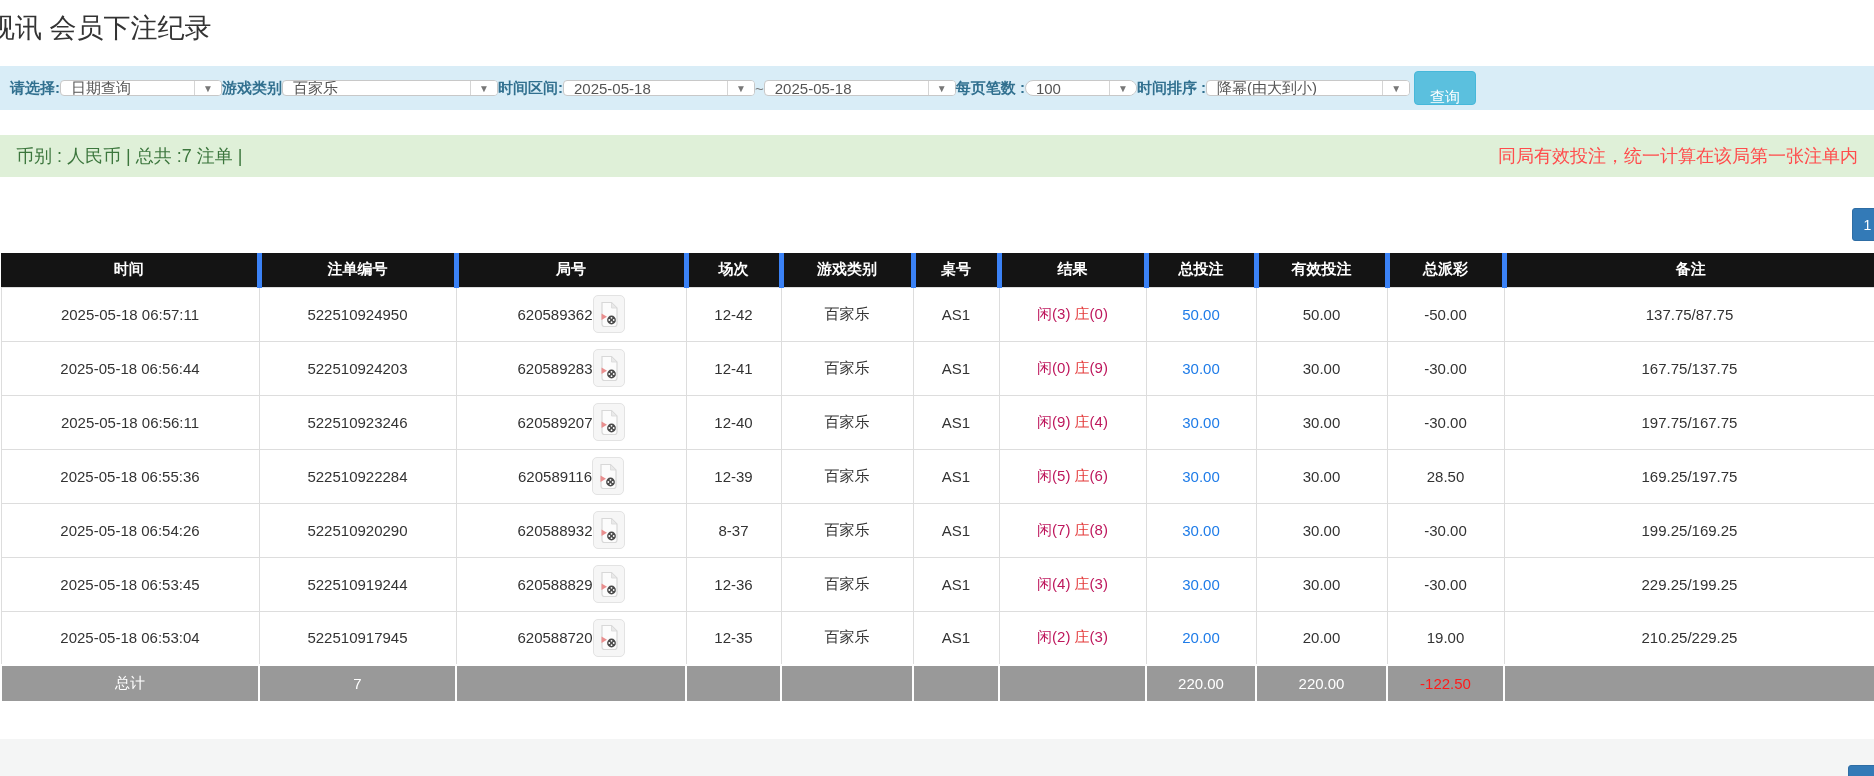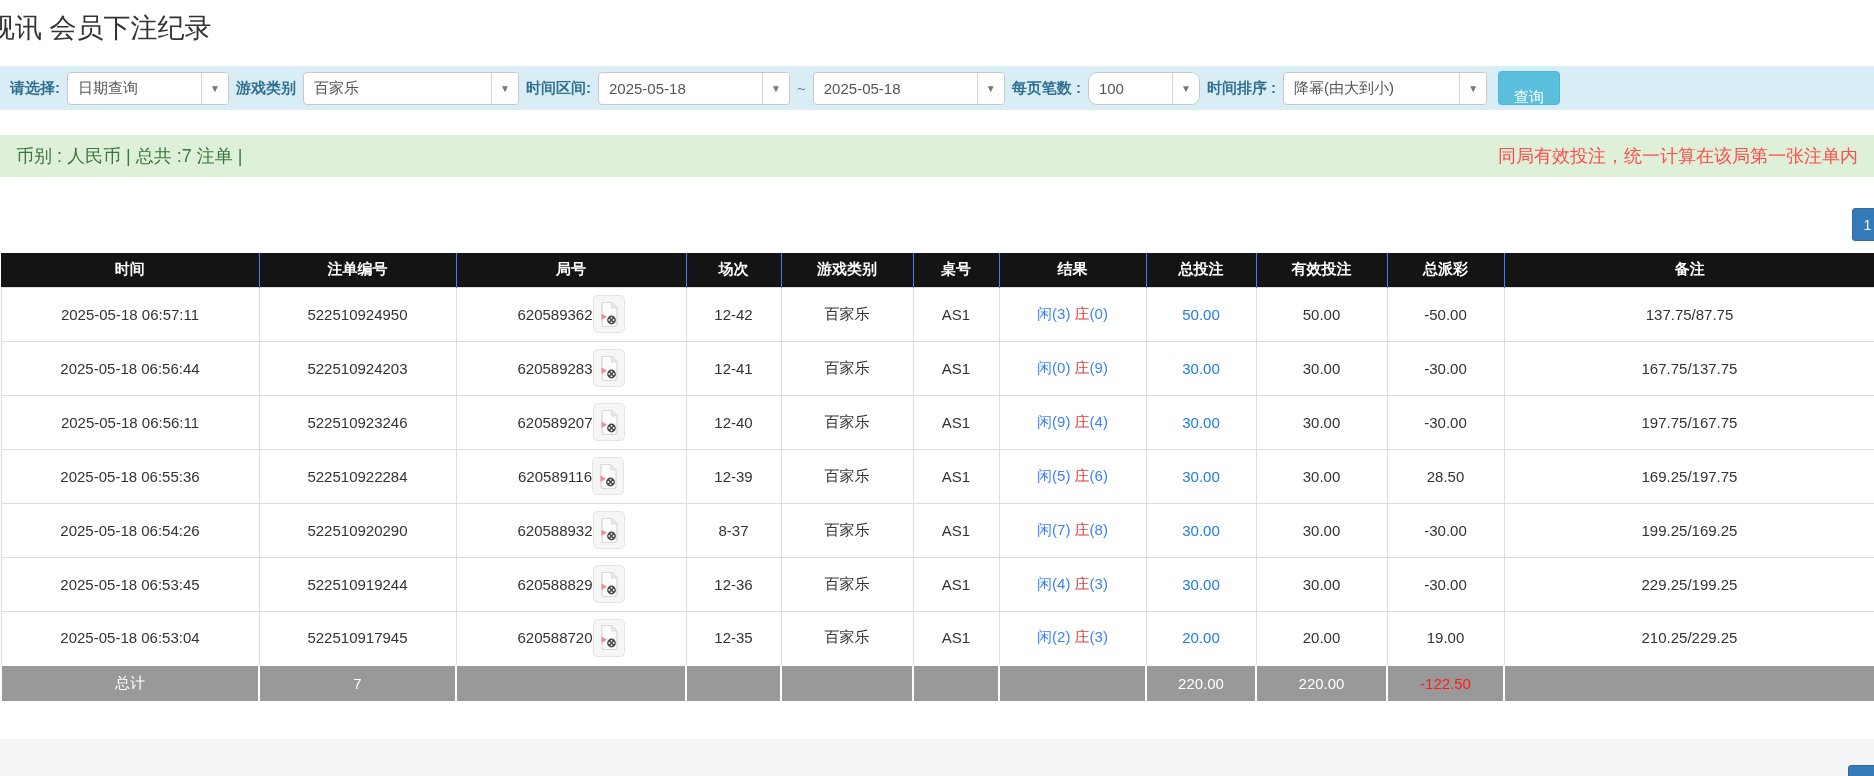--- a/index.html
+++ b/index.html
@@ -5,23 +5,23 @@
   * { box-sizing: border-box; margin: 0; padding: 0; }
   html,body { width: 1874px; height: 776px; overflow: hidden; background: #fff;
     font-family: "Liberation Sans", "DejaVu Sans", sans-serif; position: relative; }
 
   
   .title-row { position: absolute; top: 10px; left: -12px; }
   .title-row h1 { font-size: 27px; font-weight: 500; color: #333; white-space: nowrap; }
 
   
   .filter-bar { position: absolute; top: 66px; left: 0; width: 1874px; height: 44px;
-    background: #d9edf7; display: flex; align-items: center; gap: 7px; padding: 0 10px; }
+    background: #d9edf7; display: flex; align-items: center; padding: 0 10px; }
   .flt-label { color: #31708f; font-weight: bold; font-size: 15px; white-space: nowrap; }
-  .combo { display: flex; height: 33px; background: #fff; border: 1px solid #c8c8c8;
+  .combo { display: flex; height: 16px; background: #fff; border: 1px solid #c8c8c8;
     border-radius: 4px; overflow: hidden; align-items: stretch; }
   .combo-text { flex: 1; padding: 0 10px; display: flex; align-items: center;
     font-size: 15px; color: #555; white-space: nowrap; }
   .combo-arrow { width: 27px; border-left: 1px solid #d5d5d5; display: flex;
     align-items: center; justify-content: center; color: #777; font-size: 10px; background: #fff; }
   .w160 { width: 162px; } .w215 { width: 216px; } .w190 { width: 192px; }
   .w110 { width: 112px; border-radius: 9px; } .w200 { width: 204px; }
   .tilde { color: #777; font-size: 15px; }
   .btn-query { height: 34px; padding: 16px 15px; background: #5bc0de; border: 1px solid #46b8da;
     color: #fff; border-radius: 4px; font-size: 15px; margin-left: 4px; cursor: pointer; }
@@ -36,25 +36,25 @@
   
   .page-btn { position: absolute; width: 31px; height: 33px; background: #337ab7;
     color: #fff; border: 1px solid #2e6da4; border-radius: 3px; font-size: 14px; cursor: pointer; }
   .pg-top { top: 208px; right: -9px; }
   .pg-bottom { top: 765px; right: -5px; }
 
   
   table.bets { position: absolute; top: 253px; left: 0; width: 1874px;
     table-layout: fixed; border-collapse: collapse; }
   table.bets th { height: 34px; background: #141414; color: #fff; font-size: 15px;
-    font-weight: bold; text-align: center; border-right: 1px solid #3b82f6; }
+    font-weight: bold; text-align: center; border-right: 5px solid #3b82f6; }
   table.bets th:last-child { border-right: none; }
   table.bets td { height: 54px; text-align: center; font-size: 15px; color: #333;
     background: #fff; border: 1px solid #ddd; padding: 2px; }
-  .res-p { color: #3b82f6; }
+  .res-p { color: #be185d; }
   .res-b { color: #e43b3b; }
   .bet-link { color: #1f7ce8; cursor: pointer; }
   .neg { color: #f00000; }
   .round-cell { display: inline-flex; align-items: center; justify-content: center; }
   .video-btn { display: inline-flex; align-items: center; justify-content: center;
     width: 32px; height: 38px; background: #f6f6f6; border: 1px solid #e3e3e3;
     border-radius: 5px; cursor: pointer; }
 
   tr.totals td { background: #999; color: #fff; border: 2px solid #fff; height: 37px;
     font-size: 15px; }

